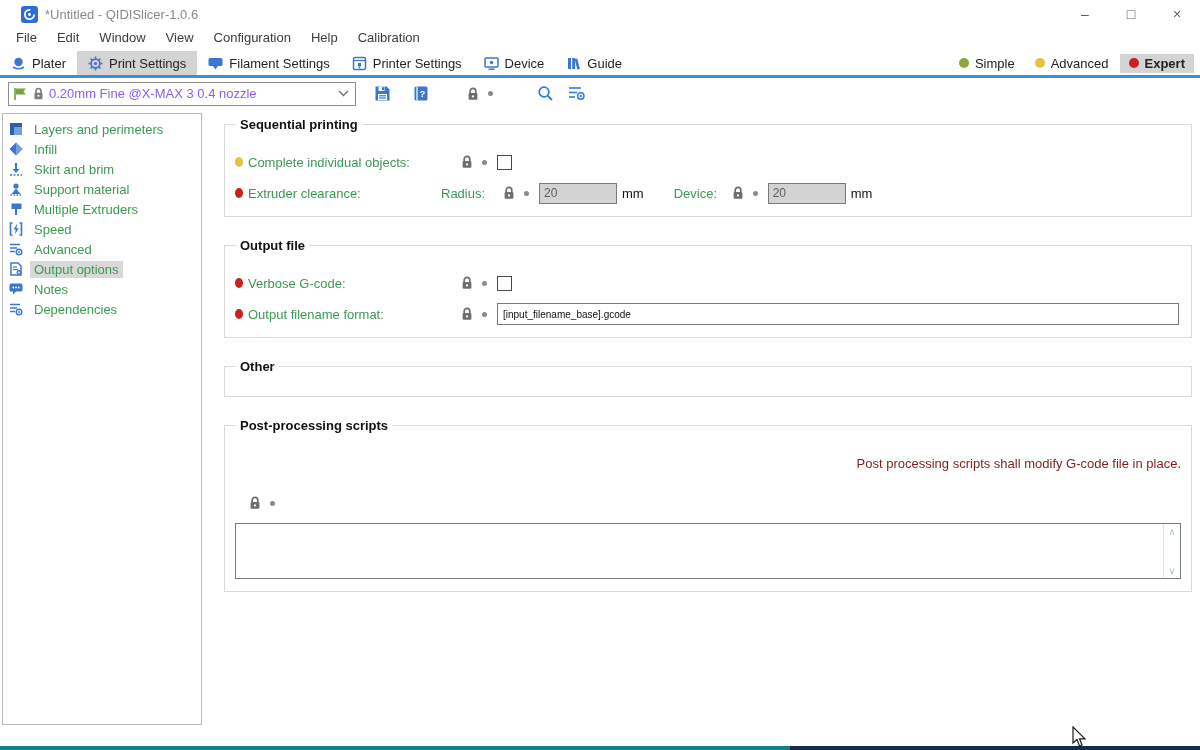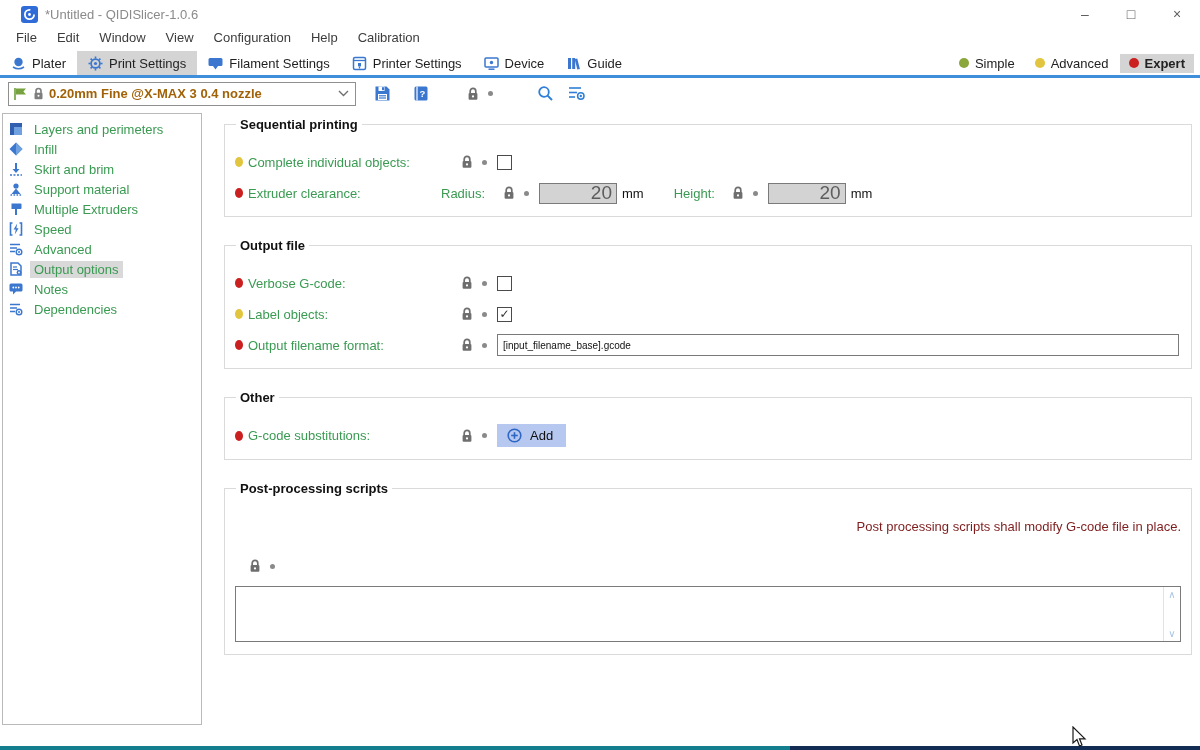--- a/index.html
+++ b/index.html
@@ -25,21 +25,21 @@
   .tab .ticon { display:flex; align-items:center; }
   .modes { margin-left:auto; display:flex; align-items:center; padding-right:6px; }
   .mode { display:flex; align-items:center; gap:6px; padding:2px 9px; margin-left:2px; }
   .mode.selected { background:#d4d4d4; font-weight:bold; }
   .dot { width:10px; height:10px; border-radius:50%; display:inline-block; }
   .dot-simple { background:#8ba63b; } .dot-advanced { background:#e2c53e; } .dot-expert { background:#cb2020; }
   
   .toolbar { height:31px; display:flex; align-items:center; padding-left:8px; gap:18px; }
   .combobox { width:348px; height:24px; border:1px solid #8f8f8f; display:flex; align-items:center;
               padding:0 6px 0 4px; gap:5px; background:#fff; }
-  .combo-label { flex:1; color:#a16207; white-space:nowrap; overflow:hidden;font-weight:bold; }
+  .combo-label { flex:1; color:#8b5cf6; white-space:nowrap; overflow:hidden; }
   .tool-icons { display:flex; align-items:center; gap:22px; }
   .lockdot { display:flex; align-items:center; gap:9px; }
   .gray-dot { width:5px; height:5px; border-radius:50%; background:#8a8a8a; display:inline-block; }
   
   .content { display:flex; height:612px; margin-top:4px; }
   .sidebar { width:200px; margin-left:2px; border:1px solid #b9b9b9; background:#fff;
              padding:5px 0 0 5px; }
   .side-item { display:flex; align-items:center; gap:6px; height:20px; color:#3a9a52; }
   .side-item .slabel { padding:1px 4px; }
   .side-item.selected .slabel { background:#d9d9d9; }
@@ -53,21 +53,21 @@
   .bullet { width:8px; height:10px; border-radius:50%; flex:none; }
   .bullet-yellow { background:#e2c53e; } .bullet-red { background:#cb2020; }
   .opt-label { color:#3a9a52; }
   .sub-label { color:#3a9a52; width:62px; }
   .sub-label.h { width:58px; margin-left:30px; }
   .lock-svg { flex:none; }
   .ld { display:flex; align-items:center; gap:9px; margin-right:10px; }
   .cb { width:15px; height:15px; border:1px solid #4a4a4a; background:#fff; display:flex;
         align-items:center; justify-content:center; font-size:12px; color:#2e2e2e; }
   input.num { width:78px; height:21px; background:#d3d3d3; border:1px solid #7a7a7a;
-              color:#5d5d5d; padding:0 4px; font-size:19px; font-family:inherit;text-align:right; }
+              color:#5d5d5d; padding:0 4px; font-size:12px; font-family:inherit; }
   .unit { margin-left:5px; color:#111; }
   input.fmt { flex:1; height:22px; border:1px solid #7a7a7a; padding:0 5px; font-size:10px;
               color:#111; font-family:inherit; margin-right:2px; }
   .add-btn { display:inline-flex; align-items:center; gap:8px; background:#b6c8ef;
              padding:4px 13px 4px 10px; color:#101010; border:none; font-size:13px; font-family:inherit; }
   .desc { color:#7f1d1d; margin:13px 0 0 2px;text-align:right; }
   .post-lock { margin:25px 0 0 14px; }
   .ta-wrap { position:relative; border:1px solid #7a7a7a; height:56px; margin-top:13px; background:#fff; }
   .ta-wrap textarea { width:calc(100% - 18px); height:100%; border:none; outline:none; resize:none;
                       font-family:inherit; font-size:13px; padding:3px 5px; }
@@ -389,21 +389,21 @@
         <span class="ld">
           <svg class="lock-svg" width="12" height="14" viewBox="0 0 12 14">
               <path d="M3.2 6 V4.2 a2.8 2.8 0 0 1 5.6 0 V6" fill="none" stroke="#6e6e6e" stroke-width="1.7"></path>
               <rect x="1.6" y="6" width="8.8" height="6.8" rx="1" fill="#6e6e6e"></rect>
               <circle cx="6" cy="9.4" r="1.1" fill="#fff"></circle>
             </svg>
           <span class="gray-dot"></span>
         </span>
         <input class="num" readonly="" value="20" style="">
         <span class="unit">mm</span>
-        <span class="sub-label h">Height:</span>
+        <span class="sub-label h">Device:</span>
         <span class="ld">
           <svg class="lock-svg" width="12" height="14" viewBox="0 0 12 14">
               <path d="M3.2 6 V4.2 a2.8 2.8 0 0 1 5.6 0 V6" fill="none" stroke="#6e6e6e" stroke-width="1.7"></path>
               <rect x="1.6" y="6" width="8.8" height="6.8" rx="1" fill="#6e6e6e"></rect>
               <circle cx="6" cy="9.4" r="1.1" fill="#fff"></circle>
             </svg>
           <span class="gray-dot"></span>
         </span>
         <input class="num" readonly="" value="20" style="">
         <span class="unit">mm</span>
@@ -422,76 +422,37 @@
               <path d="M3.2 6 V4.2 a2.8 2.8 0 0 1 5.6 0 V6" fill="none" stroke="#6e6e6e" stroke-width="1.7"></path>
               <rect x="1.6" y="6" width="8.8" height="6.8" rx="1" fill="#6e6e6e"></rect>
               <circle cx="6" cy="9.4" r="1.1" fill="#fff"></circle>
             </svg>
           <span class="gray-dot"></span>
         </span>
         <span class="cb"></span>
       </div>
       <div class="row">
         <span class="label-col">
-          <span class="bullet bullet-yellow"></span>
-          <span class="opt-label">Label objects:</span>
+          <span class="bullet bullet-red"></span>
+          <span class="opt-label">Output filename format:</span>
         </span>
         <span class="ld">
           <svg class="lock-svg" width="12" height="14" viewBox="0 0 12 14">
               <path d="M3.2 6 V4.2 a2.8 2.8 0 0 1 5.6 0 V6" fill="none" stroke="#6e6e6e" stroke-width="1.7"></path>
               <rect x="1.6" y="6" width="8.8" height="6.8" rx="1" fill="#6e6e6e"></rect>
               <circle cx="6" cy="9.4" r="1.1" fill="#fff"></circle>
             </svg>
           <span class="gray-dot"></span>
         </span>
-        <span class="cb">
-            <span>✓</span>
-          </span>
-      </div>
-      <div class="row">
-        <span class="label-col">
-          <span class="bullet bullet-red"></span>
-          <span class="opt-label">Output filename format:</span>
-        </span>
-        <span class="ld">
-          <svg class="lock-svg" width="12" height="14" viewBox="0 0 12 14">
-              <path d="M3.2 6 V4.2 a2.8 2.8 0 0 1 5.6 0 V6" fill="none" stroke="#6e6e6e" stroke-width="1.7"></path>
-              <rect x="1.6" y="6" width="8.8" height="6.8" rx="1" fill="#6e6e6e"></rect>
-              <circle cx="6" cy="9.4" r="1.1" fill="#fff"></circle>
-            </svg>
-          <span class="gray-dot"></span>
-        </span>
         <input class="fmt" value="[input_filename_base].gcode" style="">
       </div>
     </fieldset>
 
     <fieldset>
       <legend>Other</legend>
-      <div class="row">
-        <span class="label-col">
-          <span class="bullet bullet-red"></span>
-          <span class="opt-label">G-code substitutions:</span>
-        </span>
-        <span class="ld">
-          <svg class="lock-svg" width="12" height="14" viewBox="0 0 12 14">
-              <path d="M3.2 6 V4.2 a2.8 2.8 0 0 1 5.6 0 V6" fill="none" stroke="#6e6e6e" stroke-width="1.7"></path>
-              <rect x="1.6" y="6" width="8.8" height="6.8" rx="1" fill="#6e6e6e"></rect>
-              <circle cx="6" cy="9.4" r="1.1" fill="#fff"></circle>
-            </svg>
-          <span class="gray-dot"></span>
-        </span>
-        <button class="add-btn">
-          <svg width="15" height="15" viewBox="0 0 15 15">
-              <circle cx="7.5" cy="7.5" r="6.3" fill="none" stroke="#2d66c4" stroke-width="1.6"></circle>
-              <line x1="7.5" y1="4.2" x2="7.5" y2="10.8" stroke="#2d66c4" stroke-width="1.6"></line>
-              <line x1="4.2" y1="7.5" x2="10.8" y2="7.5" stroke="#2d66c4" stroke-width="1.6"></line>
-            </svg>
-          <span>Add</span>
-        </button>
-      </div>
     </fieldset>
 
     <fieldset>
       <legend>Post-processing scripts</legend>
       <div class="desc">Post processing scripts shall modify G-code file in place.</div>
       <div class="post-lock ld">
         <svg class="lock-svg" width="12" height="14" viewBox="0 0 12 14">
             <path d="M3.2 6 V4.2 a2.8 2.8 0 0 1 5.6 0 V6" fill="none" stroke="#6e6e6e" stroke-width="1.7"></path>
             <rect x="1.6" y="6" width="8.8" height="6.8" rx="1" fill="#6e6e6e"></rect>
             <circle cx="6" cy="9.4" r="1.1" fill="#fff"></circle>

